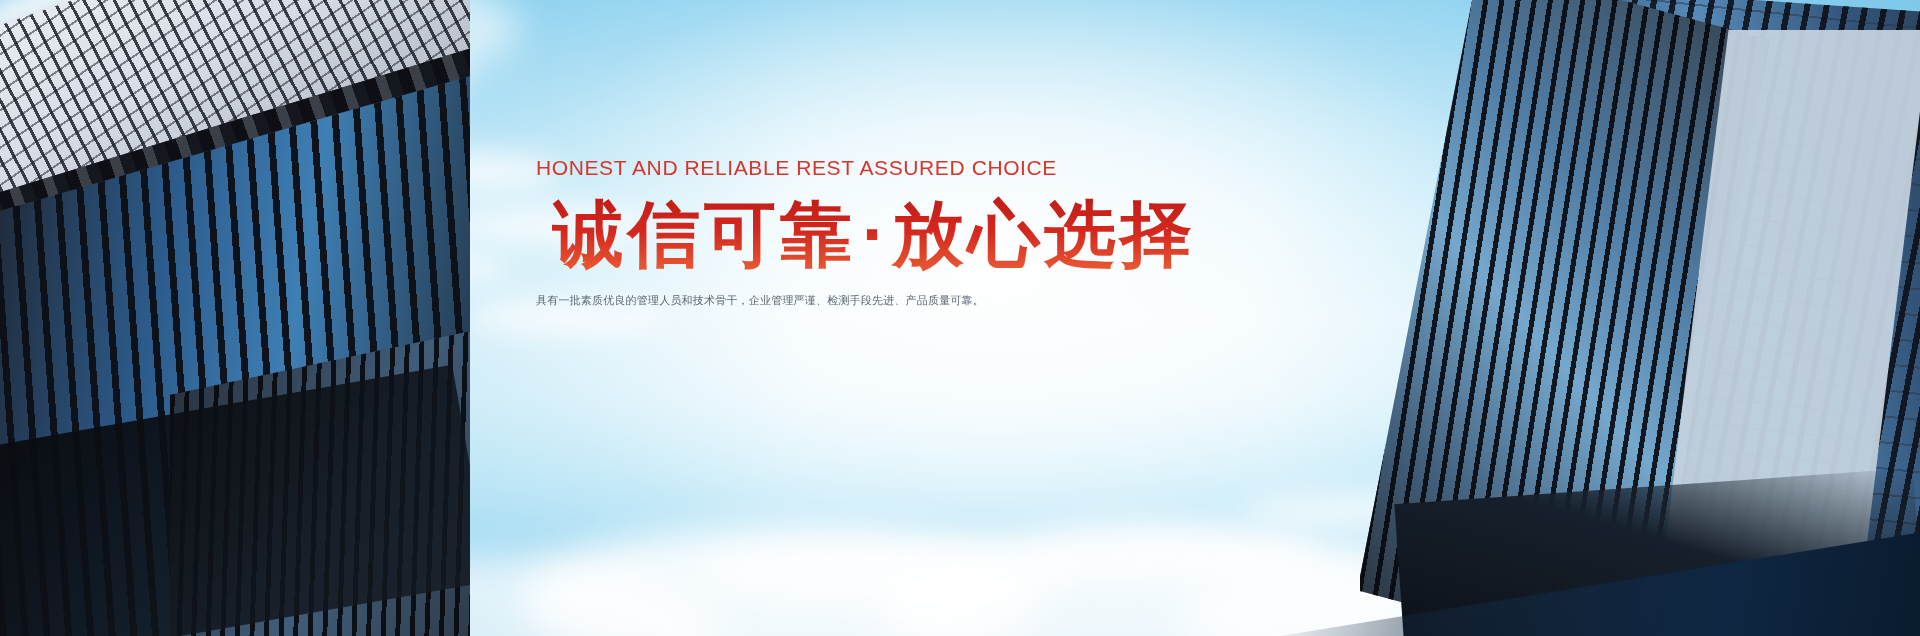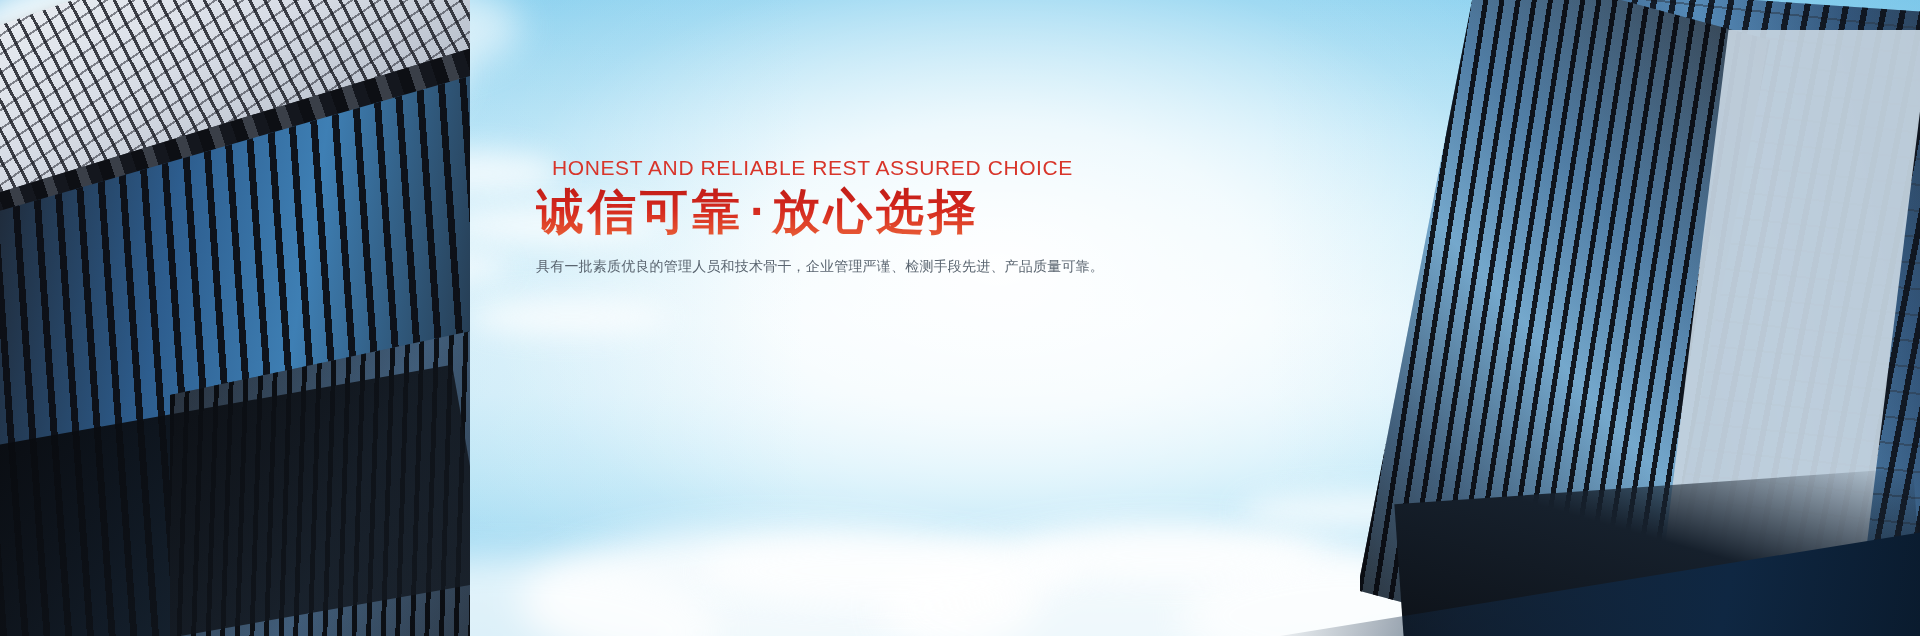--- a/index.html
+++ b/index.html
@@ -238,50 +238,49 @@
     top: 155px;
     width: 900px;
     z-index: 20;
   }
   .eyebrow {
     font-size: 21px;
     letter-spacing: 0.6px;
     color: #d8352a;
     font-weight: 400;
     white-space: nowrap;
-    margin: 0 0 6px 16px;
+    margin: 0 0 6px 0;
     line-height: 1.2;
   }
   .headline {
-    margin: 0;
-    font-size: 48px;
+    margin: 16px;
+    font-size: 72px;
     font-weight: 700;
     line-height: 1.08;
     letter-spacing: 4px;
     white-space: nowrap;
     background: linear-gradient(to bottom, #c01d17 0%, #d4281e 45%, #e2492c 80%, #e8603a 100%);
     -webkit-background-clip: text;
     background-clip: text;
     color: transparent;
     -webkit-text-fill-color: transparent;
   }
   .headline .dot-sep {
     letter-spacing: 0;
     padding: 0 6px;
   }
   .body-lines {
     margin-top: 16px;
   }
   .body-line {
-    font-size: 14px;
+    font-size: 11px;
     color: #5a6570;
     line-height: 1.95;
     white-space: nowrap;
     letter-spacing: 0.2px;
-    font-family: Liberation Mono, monospace;
   }
 </style>
 </head>
 <body>
 
 <div class="banner">
 
   <div class="sky"></div>
   <div class="sky-left-tint"></div>
   <div class="sky-right-tint"></div>

